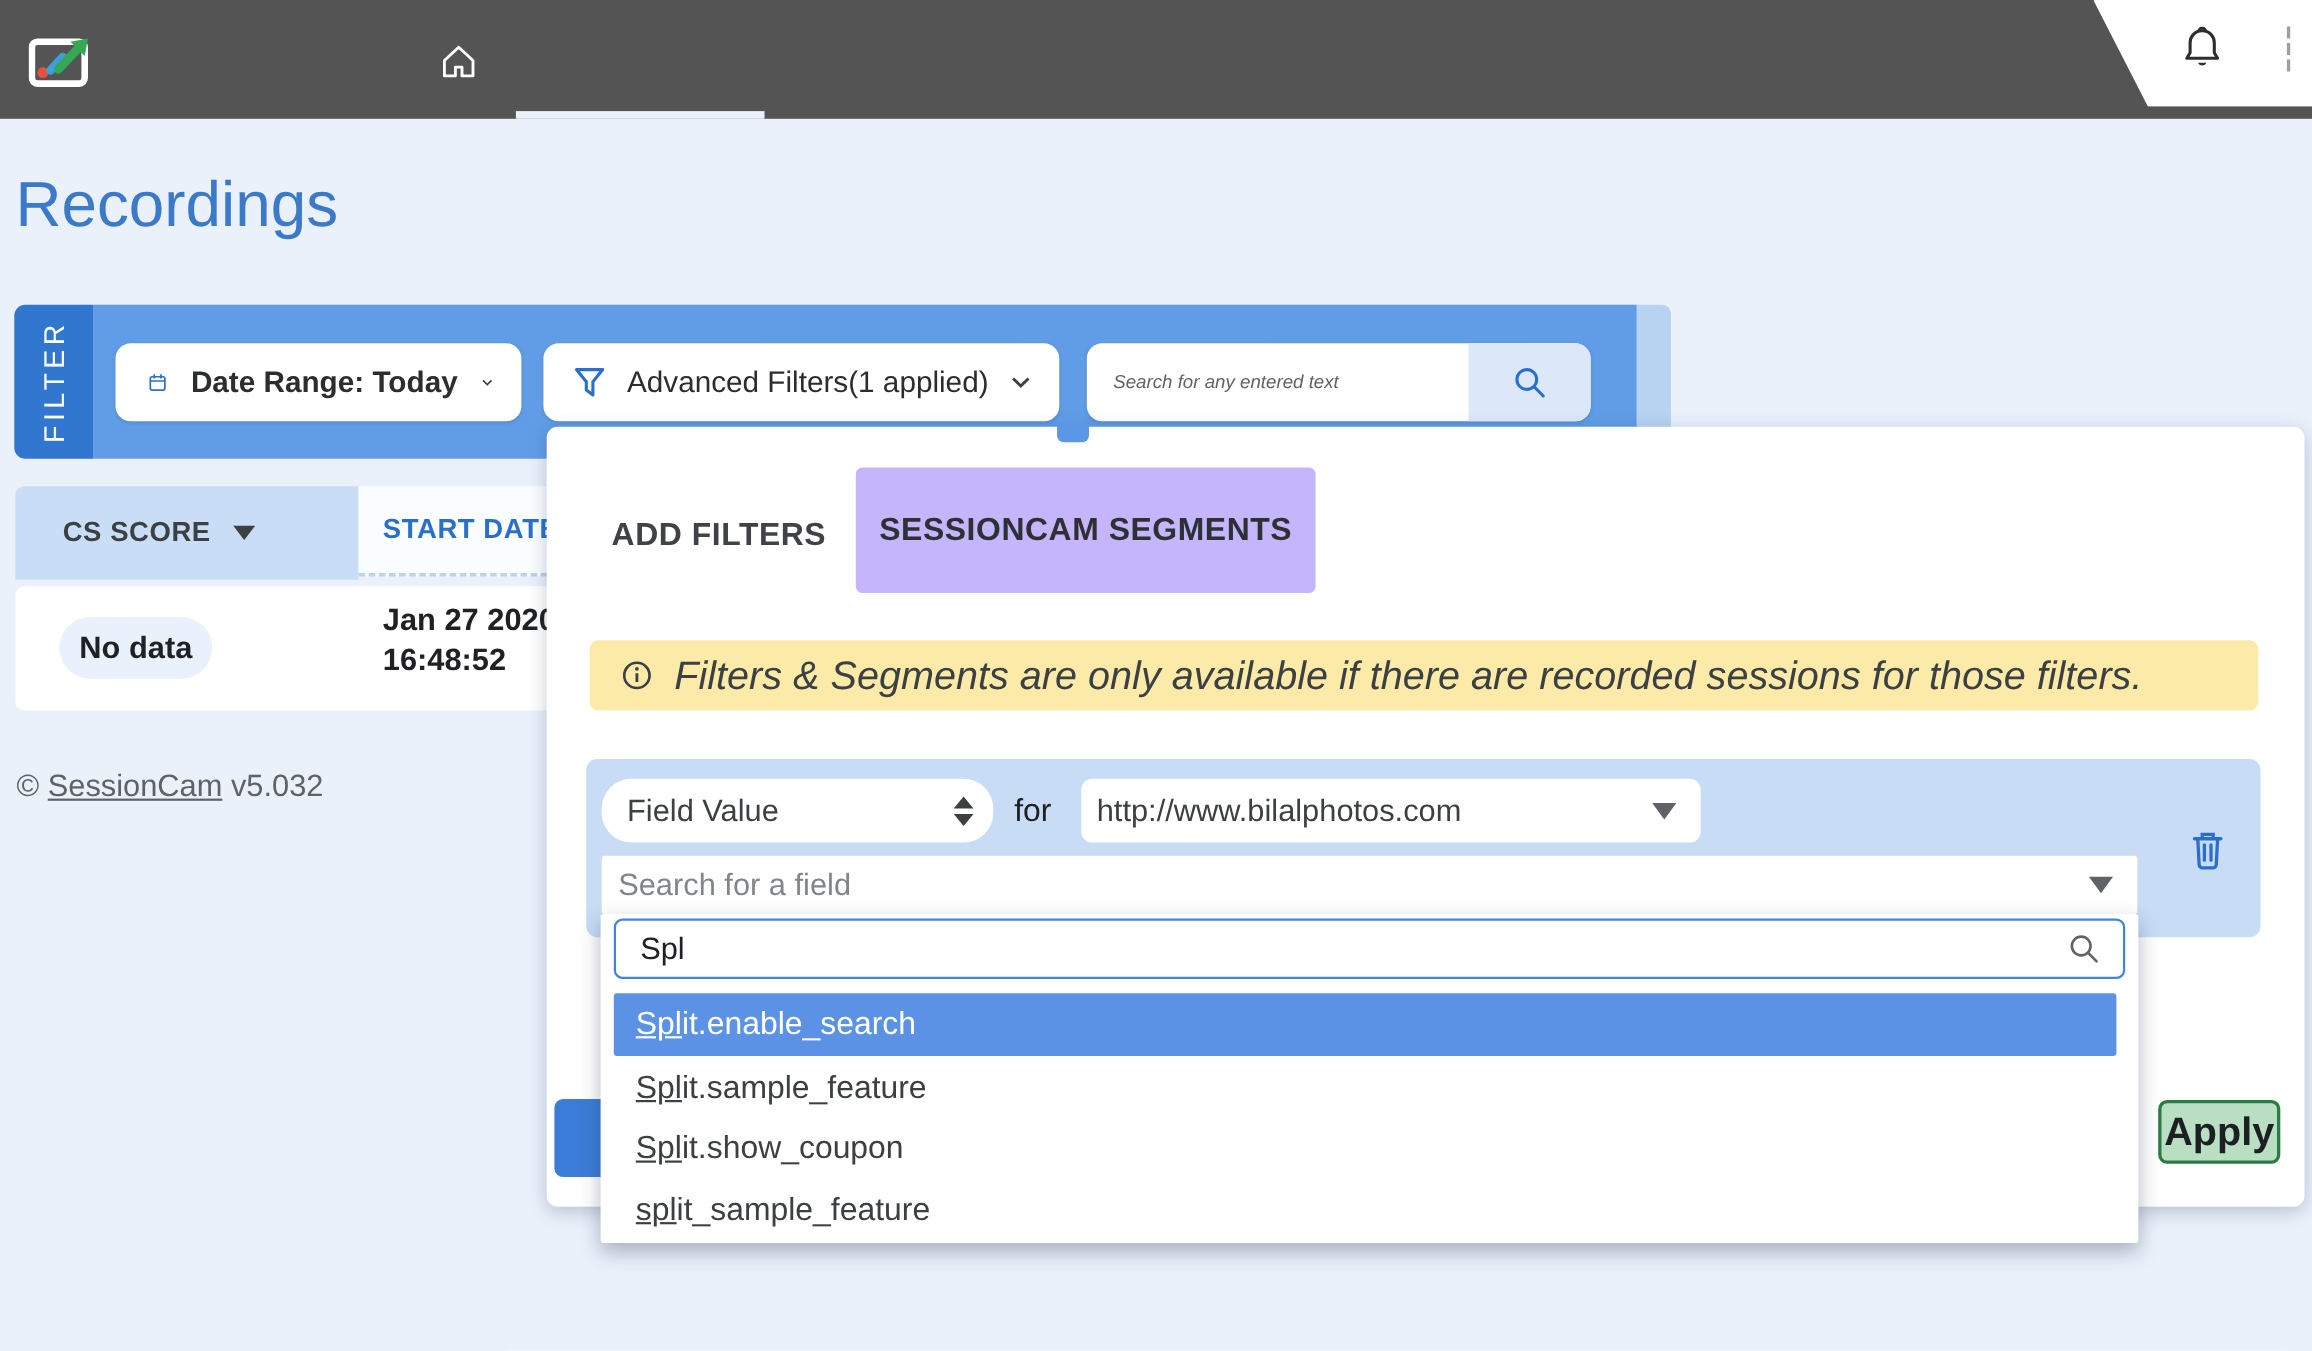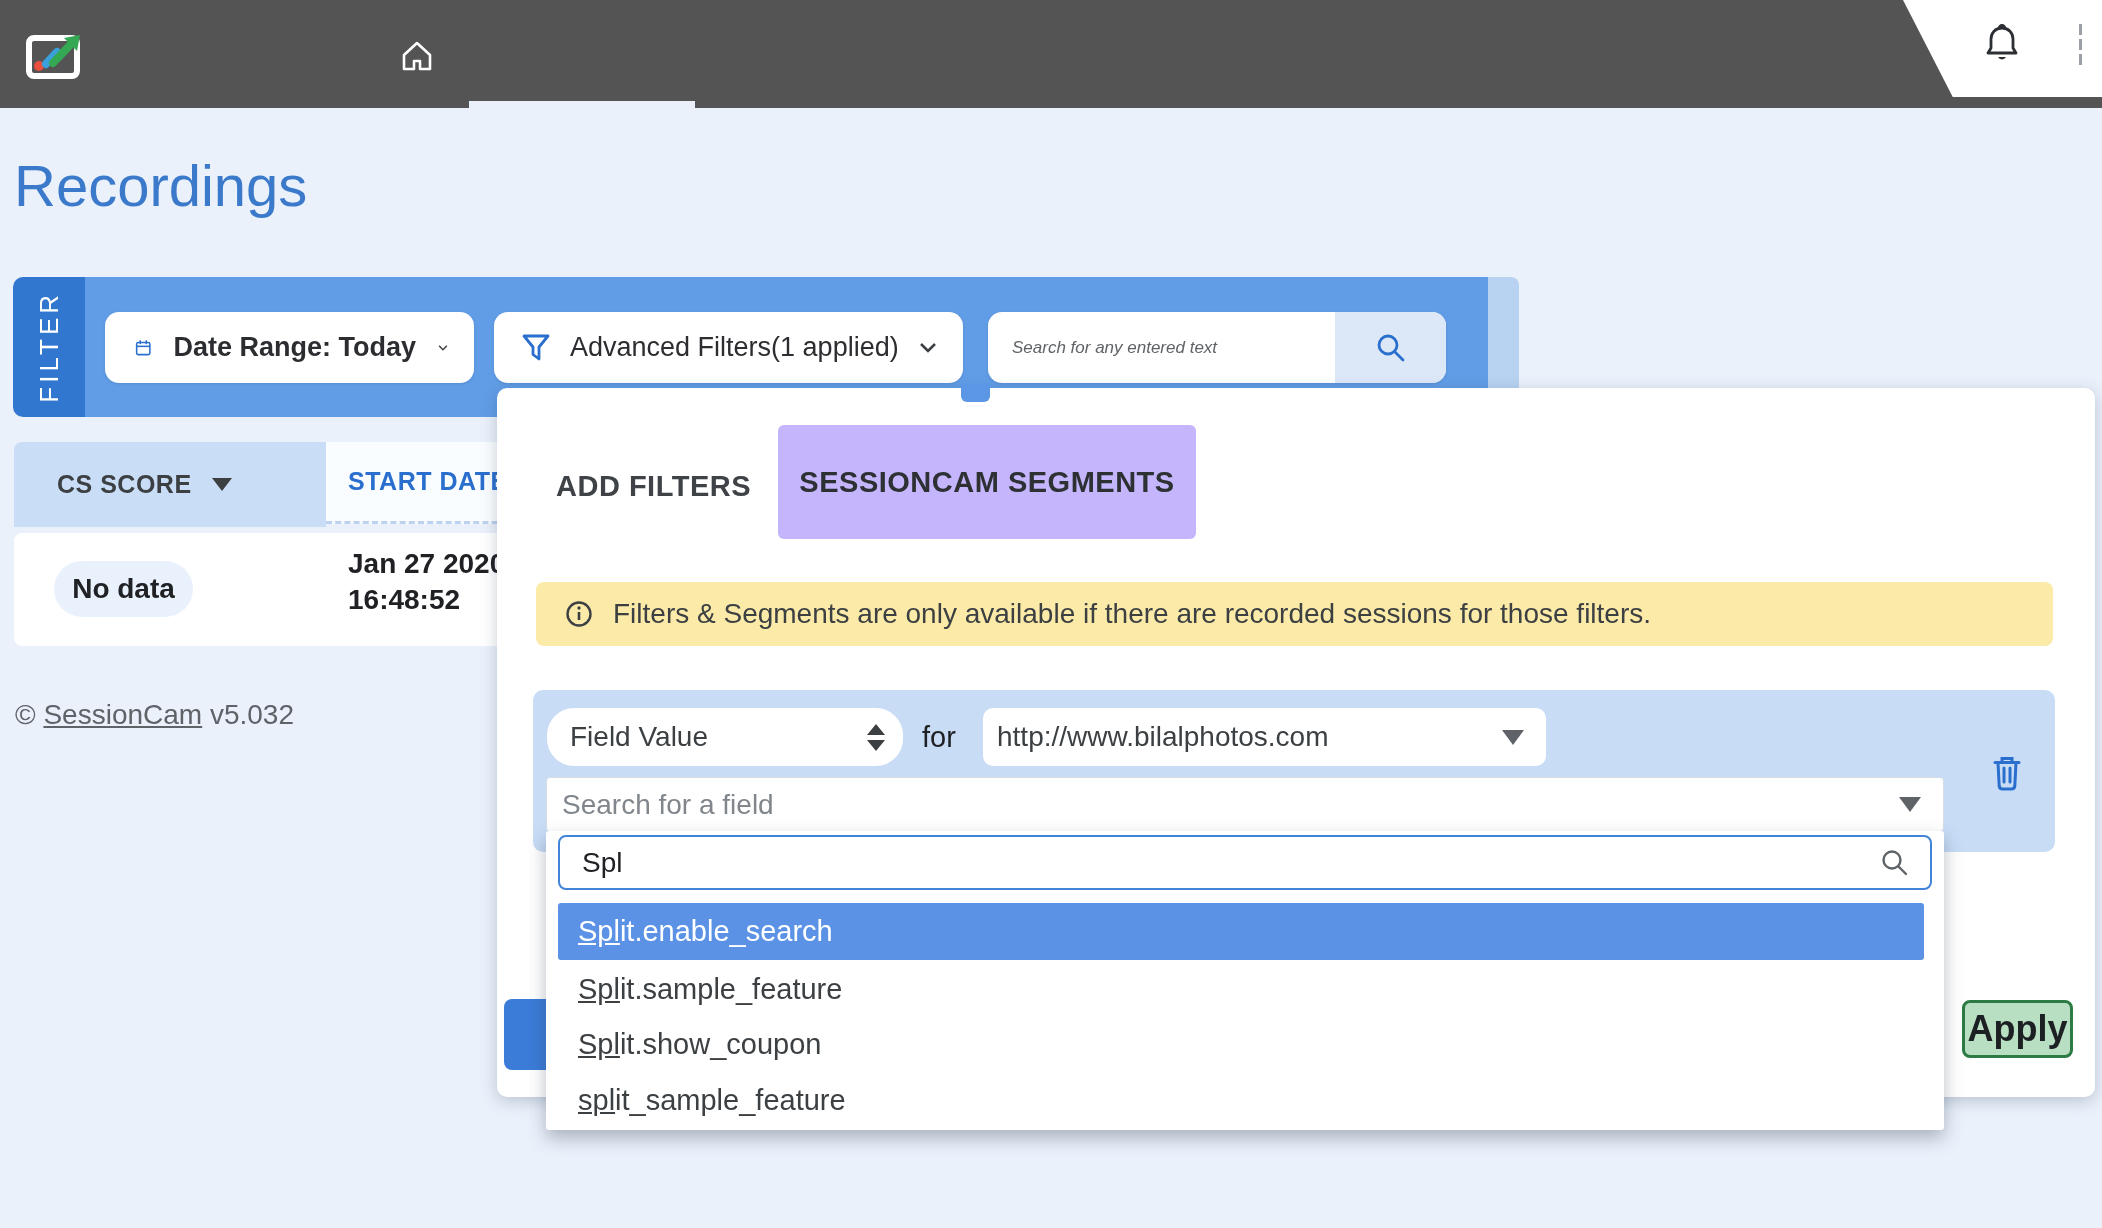--- a/index.html
+++ b/index.html
@@ -50,21 +50,21 @@
   
   .panel{left:497px;top:388px;width:1598px;height:709px;background:#fff;border-radius:10px;z-index:5;
          box-shadow:0 4px 16px rgba(40,60,90,.25);}
   .addtab{left:556px;top:462px;height:48px;line-height:48px;font-size:29px;font-weight:700;color:#3f4347;
           letter-spacing:.5px;z-index:6;cursor:pointer;}
   .segtab{left:778px;top:425px;width:418px;height:114px;background:#c4b5fd;border-radius:6px;z-index:6;
           display:flex;align-items:center;justify-content:center;font-size:29px;font-weight:700;color:#2d3134;
           letter-spacing:.5px;cursor:pointer;}
   .banner{left:536px;top:582px;width:1517px;height:64px;background:#fceba8;border-radius:8px;z-index:6;
           display:flex;align-items:center;gap:20px;padding-left:29px;box-sizing:border-box;}
-  .banner .msg{font-size:28px;color:#3c4043;}
+  .banner .msg{font-size:36px;font-style:italic;color:#3c4043;}
   .card{left:533px;top:690px;width:1522px;height:162px;background:#c8dcf6;border-radius:10px;z-index:6;}
   .sel{background:#fff;border-radius:10px;z-index:7;display:flex;align-items:center;cursor:pointer;
        font-size:28px;color:#3c4043;box-sizing:border-box;}
   .fortext{left:922px;top:708px;height:58px;font-size:29px;font-weight:500;color:#202124;z-index:7;}
   .caret{width:0;height:0;border-left:11px solid transparent;border-right:11px solid transparent;border-top:15px solid #5f6368;}
   .spinner{display:flex;flex-direction:column;gap:5px;align-items:center;}
   .spin-up{width:0;height:0;border-left:9px solid transparent;border-right:9px solid transparent;border-bottom:11px solid #3c4043;}
   .spin-dn{width:0;height:0;border-left:9px solid transparent;border-right:9px solid transparent;border-top:11px solid #3c4043;}
   .combobox{left:546px;top:777px;width:1398px;height:55px;background:#fff;border:1px solid #d6dce4;border-radius:4px;
             z-index:7;display:flex;align-items:center;padding-left:15px;box-sizing:border-box;cursor:pointer;}

